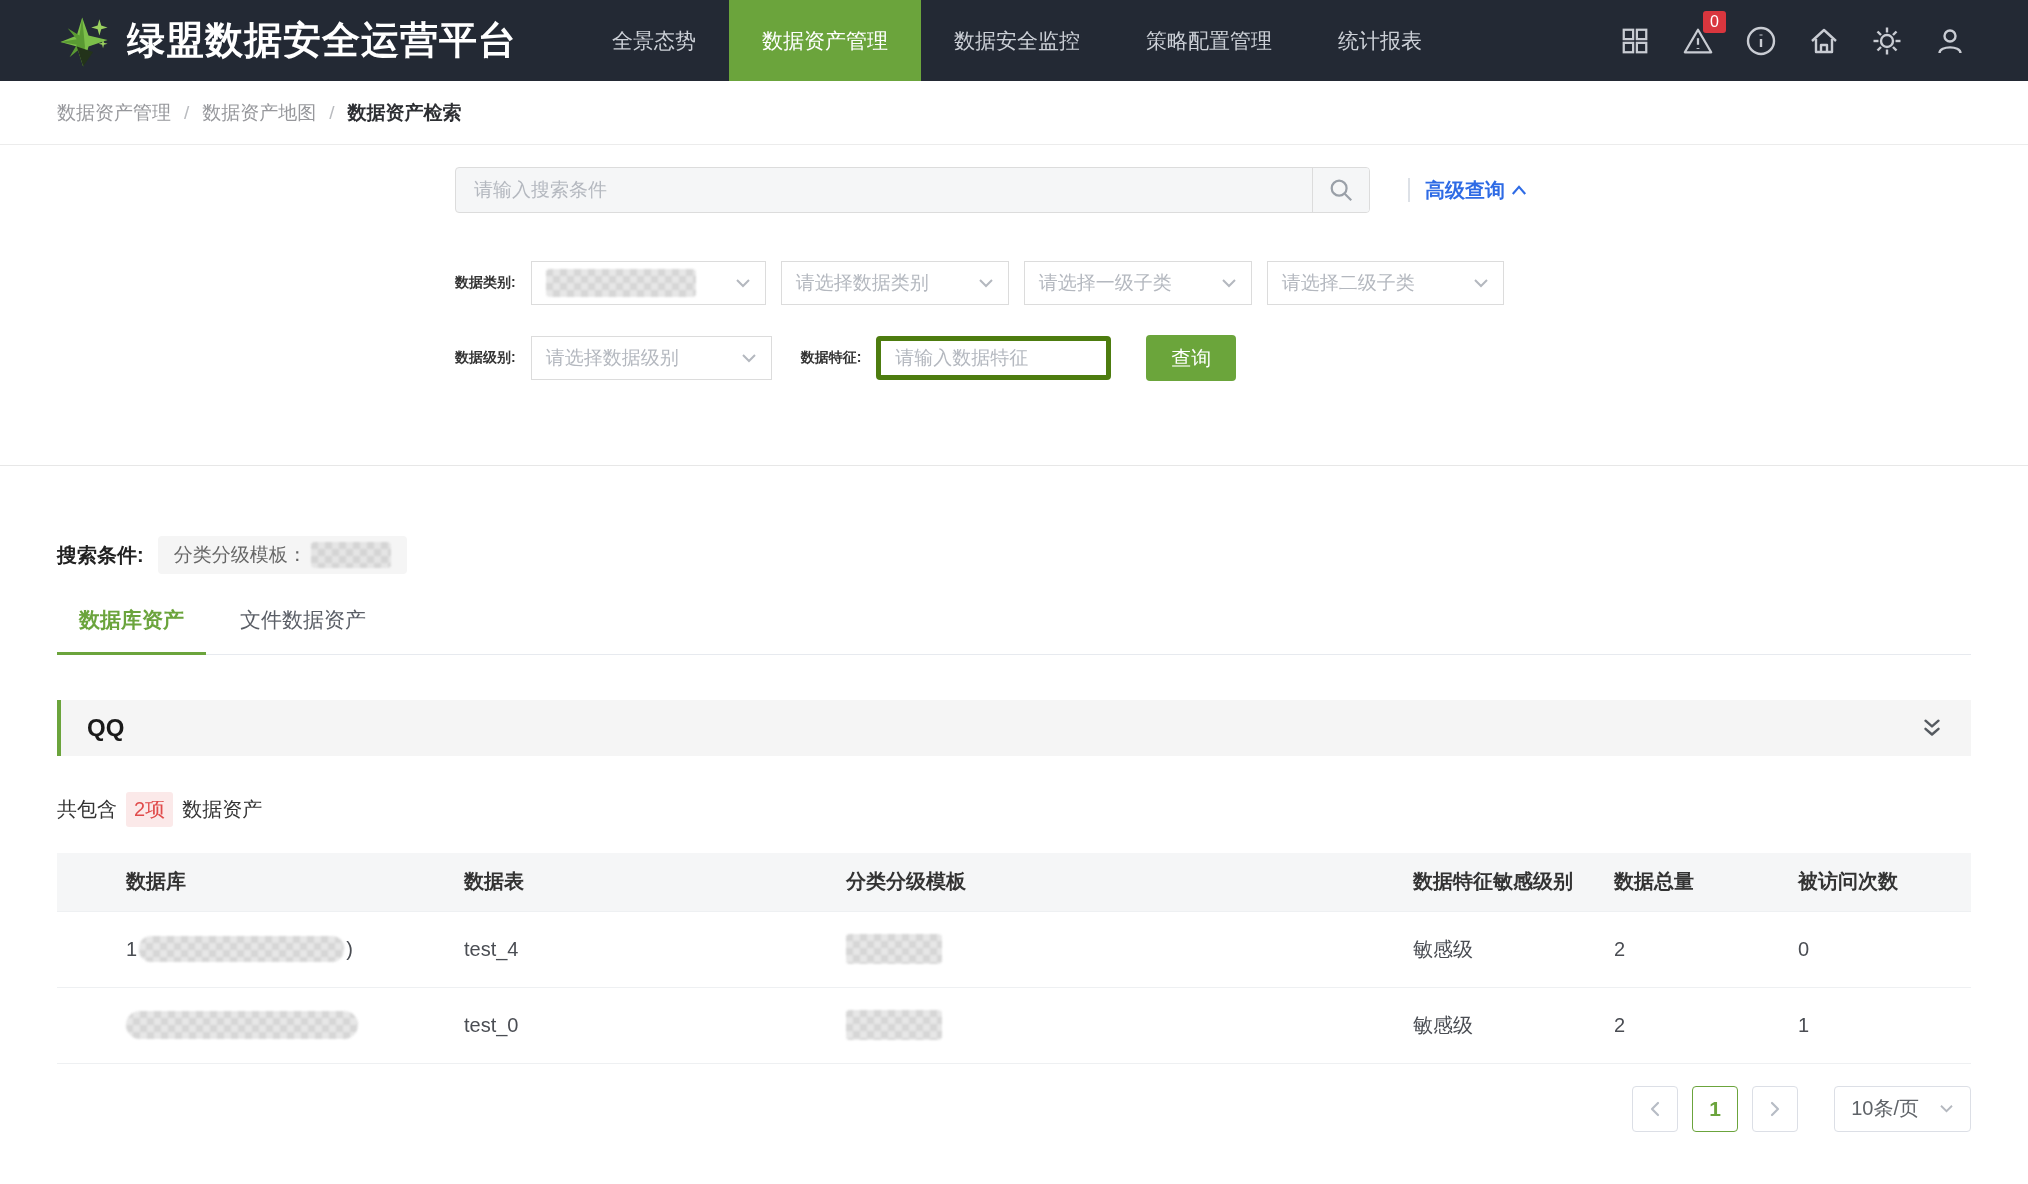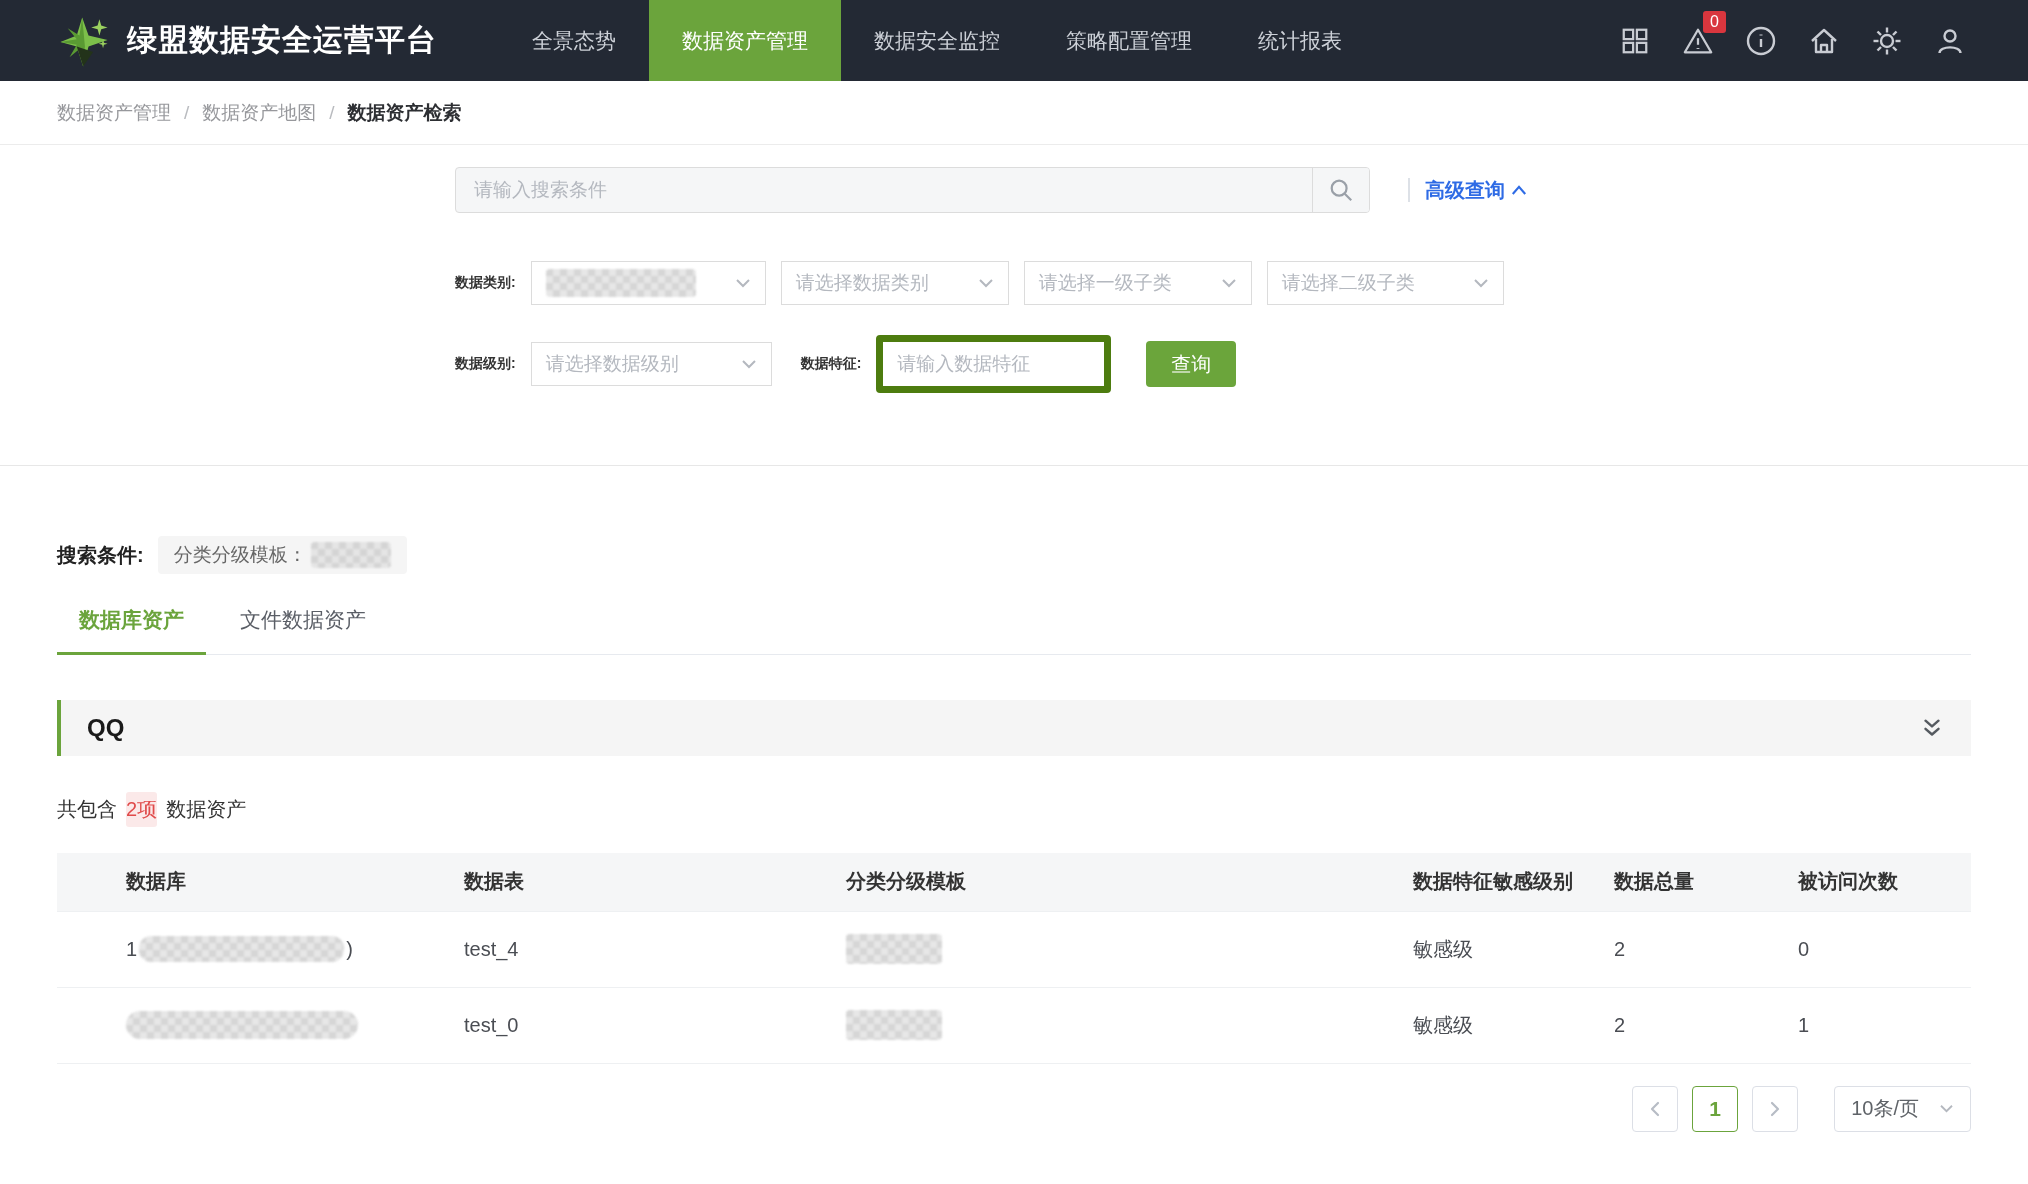--- a/index.html
+++ b/index.html
@@ -2,21 +2,21 @@
 <html><head>
 <meta charset="utf-8">
 <style>
   * { box-sizing: border-box; margin: 0; padding: 0; }
   html,body { width: 2028px; background:#fff; font-family:"Liberation Sans","DejaVu Sans",sans-serif; }
   body { min-height:1184px; position:relative; overflow:hidden; }
 
   
   .topbar { height:81px; background:#232934; display:flex; align-items:stretch; }
   .brand { display:flex; align-items:center; padding-left:55px; }
-  .brand-title { color:#ffffff; font-size:30px; font-weight:bold; letter-spacing:1px; margin-left:14px; white-space:nowrap; }
+  .brand-title { color:#ffffff; font-size:38px; font-weight:bold; letter-spacing:1px; margin-left:14px; white-space:nowrap; }
   .nav { display:flex; align-items:stretch; margin-left:62px; }
   .nav-item { display:flex; align-items:center; padding:0 33px; color:#ccd0d7; font-size:21px; cursor:pointer; white-space:nowrap; }
   .nav-item.active { background:#6BA43C; color:#fff; }
   .top-icons { margin-left:auto; display:flex; align-items:center; gap:31px; padding-right:62px; }
   .icon-btn { position:relative; width:32px; height:32px; display:flex; align-items:center; justify-content:center; cursor:pointer; }
   .badge { position:absolute; top:-14px; right:-12px; background:#D9363E; color:#fff; font-size:16px; line-height:1; padding:3px 7px; border-radius:3px; }
 
   
   .breadcrumb { height:64px; display:flex; align-items:center; padding-left:57px; font-size:19px; color:#97989c; background:#fff; border-bottom:1px solid #ececec; gap:13px; }
   .breadcrumb .crumb { cursor:pointer; }
@@ -34,21 +34,21 @@
   .adv-divider { width:2px; height:24px; background:#dde1e7; margin-right:15px; }
   .adv-link { color:#2E6BE5; font-size:20px; font-weight:bold; display:flex; align-items:center; gap:6px; cursor:pointer; }
 
   .filter-row { position:absolute; display:flex; align-items:center; }
   .row-1 { left:455px; top:116px; }
   .row-2 { left:455px; top:190px; }
   .filter-label { font-size:14px; color:#333; font-weight:600; margin-right:15px; white-space:nowrap; }
   .select { height:44px; border:1px solid #dcdcdc; border-radius:0; background:#fff; display:flex; align-items:center; justify-content:space-between; padding:0 14px; color:#b4b8bf; font-size:19px; cursor:pointer; margin-right:15px; }
   .sel-1 { width:235px; } .sel-2 { width:228px; } .sel-3 { width:228px; } .sel-4 { width:237px; margin-right:0; }
   .sel-level { width:241px; }
-  .text-field { width:235px; height:58px; border:7px solid #4d7c0f; border-radius:4px; padding:12px 14px; font-size:19px; color:#333; outline:none; font-family:inherit; }
+  .text-field { width:235px; height:44px; border:5px solid #4d7c0f; border-radius:4px; padding:12px 14px; font-size:19px; color:#333; outline:none; font-family:inherit; }
   .text-field::placeholder { color:#b4b8bf; }
   .feature-label { margin-left:14px; }
   .query-btn { margin-left:35px; width:90px; height:46px; background:#6BA53B; border:none; border-radius:4px; color:#fff; font-size:20px; cursor:pointer; font-family:inherit; }
 
   
   .mosaic { display:inline-block; height:24px; border-radius:4px; vertical-align:middle;
     background: repeating-conic-gradient(#e3e3e3 0% 25%, #cfcfcf 0% 50%) 0 0/14px 14px;
     filter: blur(1.2px); opacity:.85; }
 
   
@@ -59,21 +59,21 @@
 
   
   .tabs { display:flex; margin:26px 57px 0; border-bottom:1px solid #e7eaef; }
   .tab { font-size:21px; padding:6px 22px 18px; cursor:pointer; color:#5a5e66; margin-right:12px; }
   .tab.active { color:#6BA43C; font-weight:bold; border-bottom:3px solid #6BA43C; margin-bottom:-1px; }
 
   
   .section-bar { margin:45px 57px 0; height:56px; background:#f5f5f5; border-left:4px solid #6BA43C; display:flex; align-items:center; justify-content:space-between; padding:0 26px; }
   .section-title { font-size:24px; font-weight:bold; color:#1a1a1a; }
   .summary { margin:36px 0 0 57px; font-size:20px; color:#333; display:flex; align-items:center; }
-  .count-chip { color:#E04B4B; background:#FBE9E9; padding:4px 0; border-radius:3px; margin:0 9px; font-weight:500; }
+  .count-chip { color:#E04B4B; background:#FBE9E9; padding:4px 8px; border-radius:3px; margin:0 9px; font-weight:500; }
 
   
   .data-table { margin:26px 57px 0; width:1914px; border-collapse:collapse; table-layout:fixed; }
   .data-table th { background:#f5f6f7; height:58px; font-size:20px; font-weight:600; color:#333; text-align:left; padding:0; }
   .data-table td { height:76px; border-bottom:1px solid #eef0f2; font-size:20px; color:#4a4d53; padding:0; background:#fff; }
   .data-table th.c1, .data-table td.c1 { padding-left:69px; }
   .data-table tr.body-row { border-top:1px solid #eef0f2; }
   .cell-flex { display:flex; align-items:center; }
   .db-mosaic { width:205px; height:26px; margin:0 2px; border-radius:12px; }
   .db-mosaic-full { width:232px; height:28px; border-radius:14px; }

